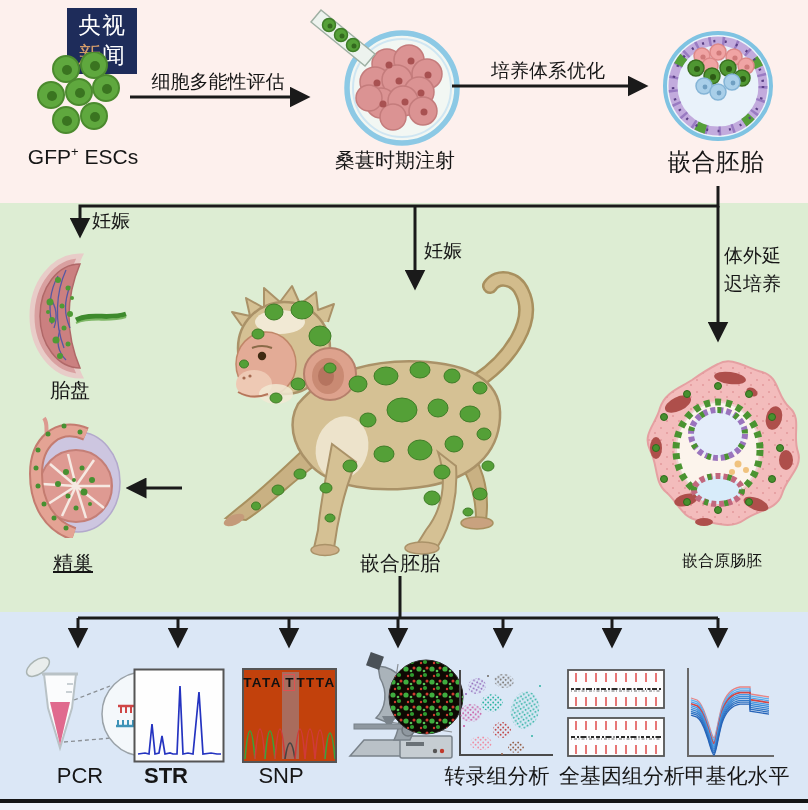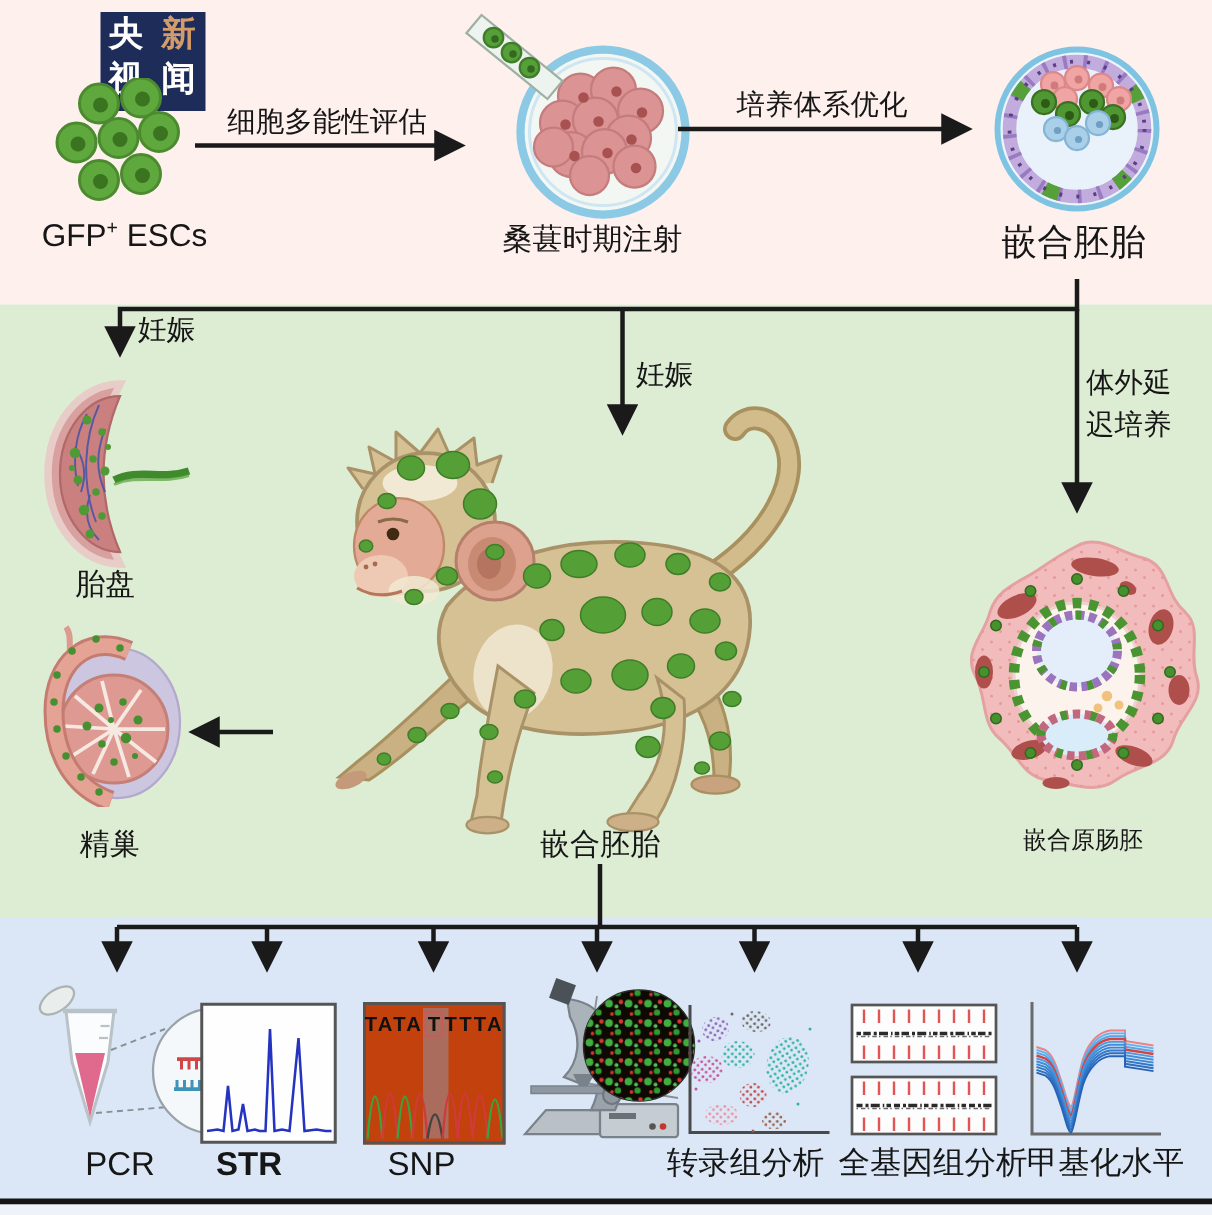--- a/index.html
+++ b/index.html
@@ -8,22 +8,22 @@
   .sec{position:absolute;left:0;width:808px;}
   .sec-top{top:0;height:203px;background:#fdf0ed;}
   .sec-mid{top:203px;height:409px;background:#ddedd3;}
   .sec-bot{top:612px;height:198px;background:#dbe7f6;}
   .strip{position:absolute;left:0;top:803px;width:808px;height:7px;background:#eef2f9;}
   .bbar{position:absolute;left:0;top:799px;width:808px;height:4px;background:#151515;}
   .art{position:absolute;}
   .lbl{position:absolute;color:#161616;line-height:1.2;}
   .ctr{text-align:center;}
   .logo{position:absolute;left:67px;top:8px;width:70px;height:66px;background:#1e2c5a;
-        color:#ffffff;font-weight:bold;font-size:23px;line-height:1.3;text-align:center;
-        display:flex;justify-content:center;letter-spacing:1px;}
+        color:#ffffff;font-weight:normal;font-size:23px;line-height:1.3;text-align:center;
+        display:flex;flex-direction:column;justify-content:center;letter-spacing:1px;}
   .logo-accent{color:#d39b6a;}
   #connectors{position:absolute;left:0;top:0;pointer-events:none;}
   
   .snp-box{position:absolute;left:242px;top:668px;width:95px;height:95px;background:#c2410c;
            border:2px solid #555;box-sizing:border-box;}
   .snp-stripe{position:absolute;left:38px;top:2px;width:17px;height:87px;background:rgba(130,180,225,.38);}
   .snp-seq{position:relative;display:flex;justify-content:center;align-items:center;
            margin-top:4px;font-size:13.5px;font-weight:bold;letter-spacing:1.5px;color:#111;}
   .snp-hl{border:1.5px solid #e05050;padding:0 1px;margin:0 1px;letter-spacing:0;}
   .snp-chrom{position:absolute;left:0;bottom:0;}
@@ -519,21 +519,21 @@
   <div class="lbl ctr" style="left:312px;top:148px;width:166px;font-size:20px;">桑葚时期注射</div>
   <div class="lbl ctr" style="left:653px;top:148px;width:125px;font-size:24px;">嵌合胚胎</div>
 
   <div class="lbl" style="left:92px;top:210px;font-size:19px;">妊娠</div>
   <div class="lbl" style="left:424px;top:240px;font-size:19px;">妊娠</div>
   <div class="lbl" style="left:724px;top:242px;font-size:19px;line-height:28px;">
     <div>体外延</div>
     <div>迟培养</div>
   </div>
   <div class="lbl ctr" style="left:38px;top:378px;width:64px;font-size:20px;">胎盘</div>
-  <div class="lbl ctr" style="left:42px;top:551px;width:62px;font-size:20px;">精巢</div>
+  <div class="lbl ctr" style="left:42px;top:551px;width:62px;font-size:20px;text-decoration:underline;">精巢</div>
   <div class="lbl ctr" style="left:338px;top:551px;width:124px;font-size:20px;">嵌合胚胎</div>
   <div class="lbl ctr" style="left:660px;top:551px;width:124px;font-size:16px;">嵌合原肠胚</div>
 
   <div class="lbl ctr" style="left:38px;top:763px;width:84px;font-size:22px;">PCR</div>
   <div class="lbl ctr" style="left:124px;top:763px;width:84px;font-size:22px;font-weight:bold;">STR</div>
   <div class="lbl ctr" style="left:239px;top:763px;width:84px;font-size:22px;">SNP</div>
   <div class="lbl ctr" style="left:435px;top:763px;width:124px;font-size:21px;">转录组分析</div>
   <div class="lbl ctr" style="left:556px;top:763px;width:132px;font-size:21px;">全基因组分析</div>
   <div class="lbl ctr" style="left:675px;top:763px;width:124px;font-size:21px;">甲基化水平</div>
 

